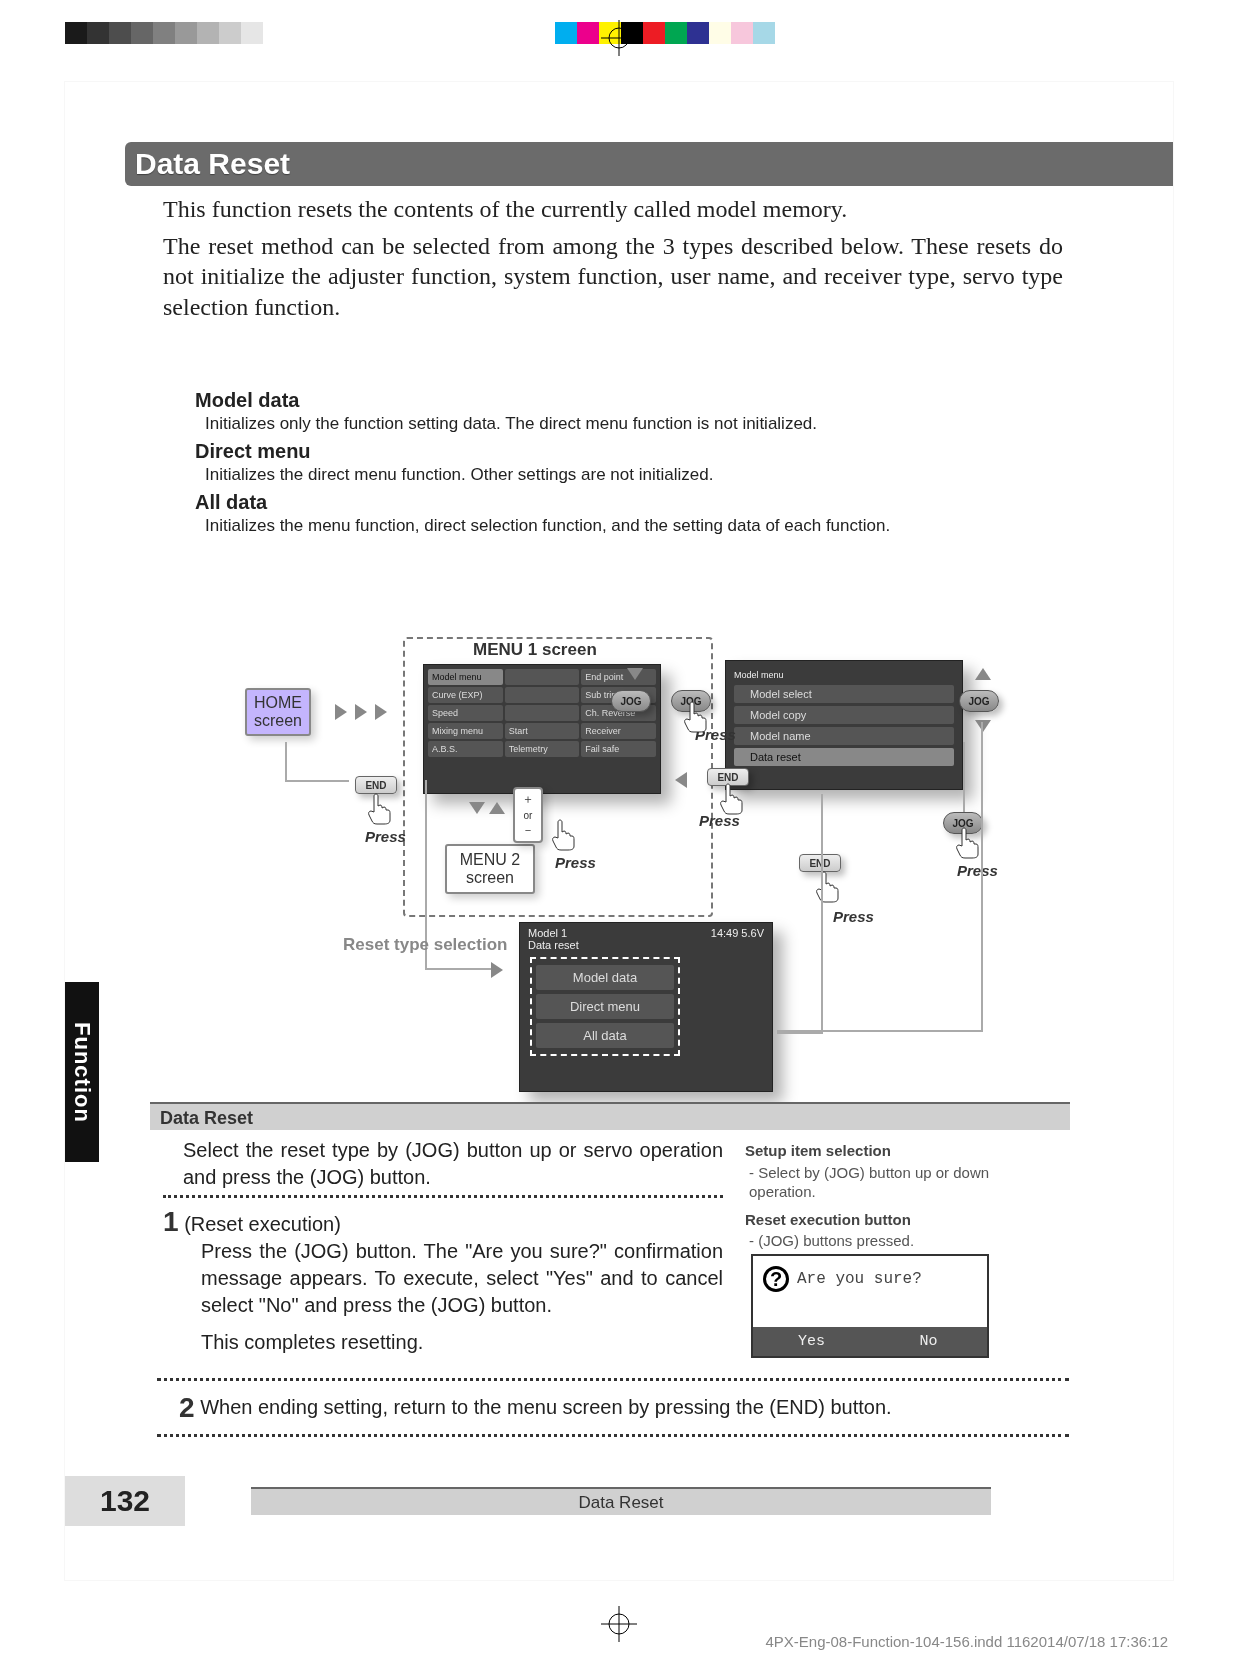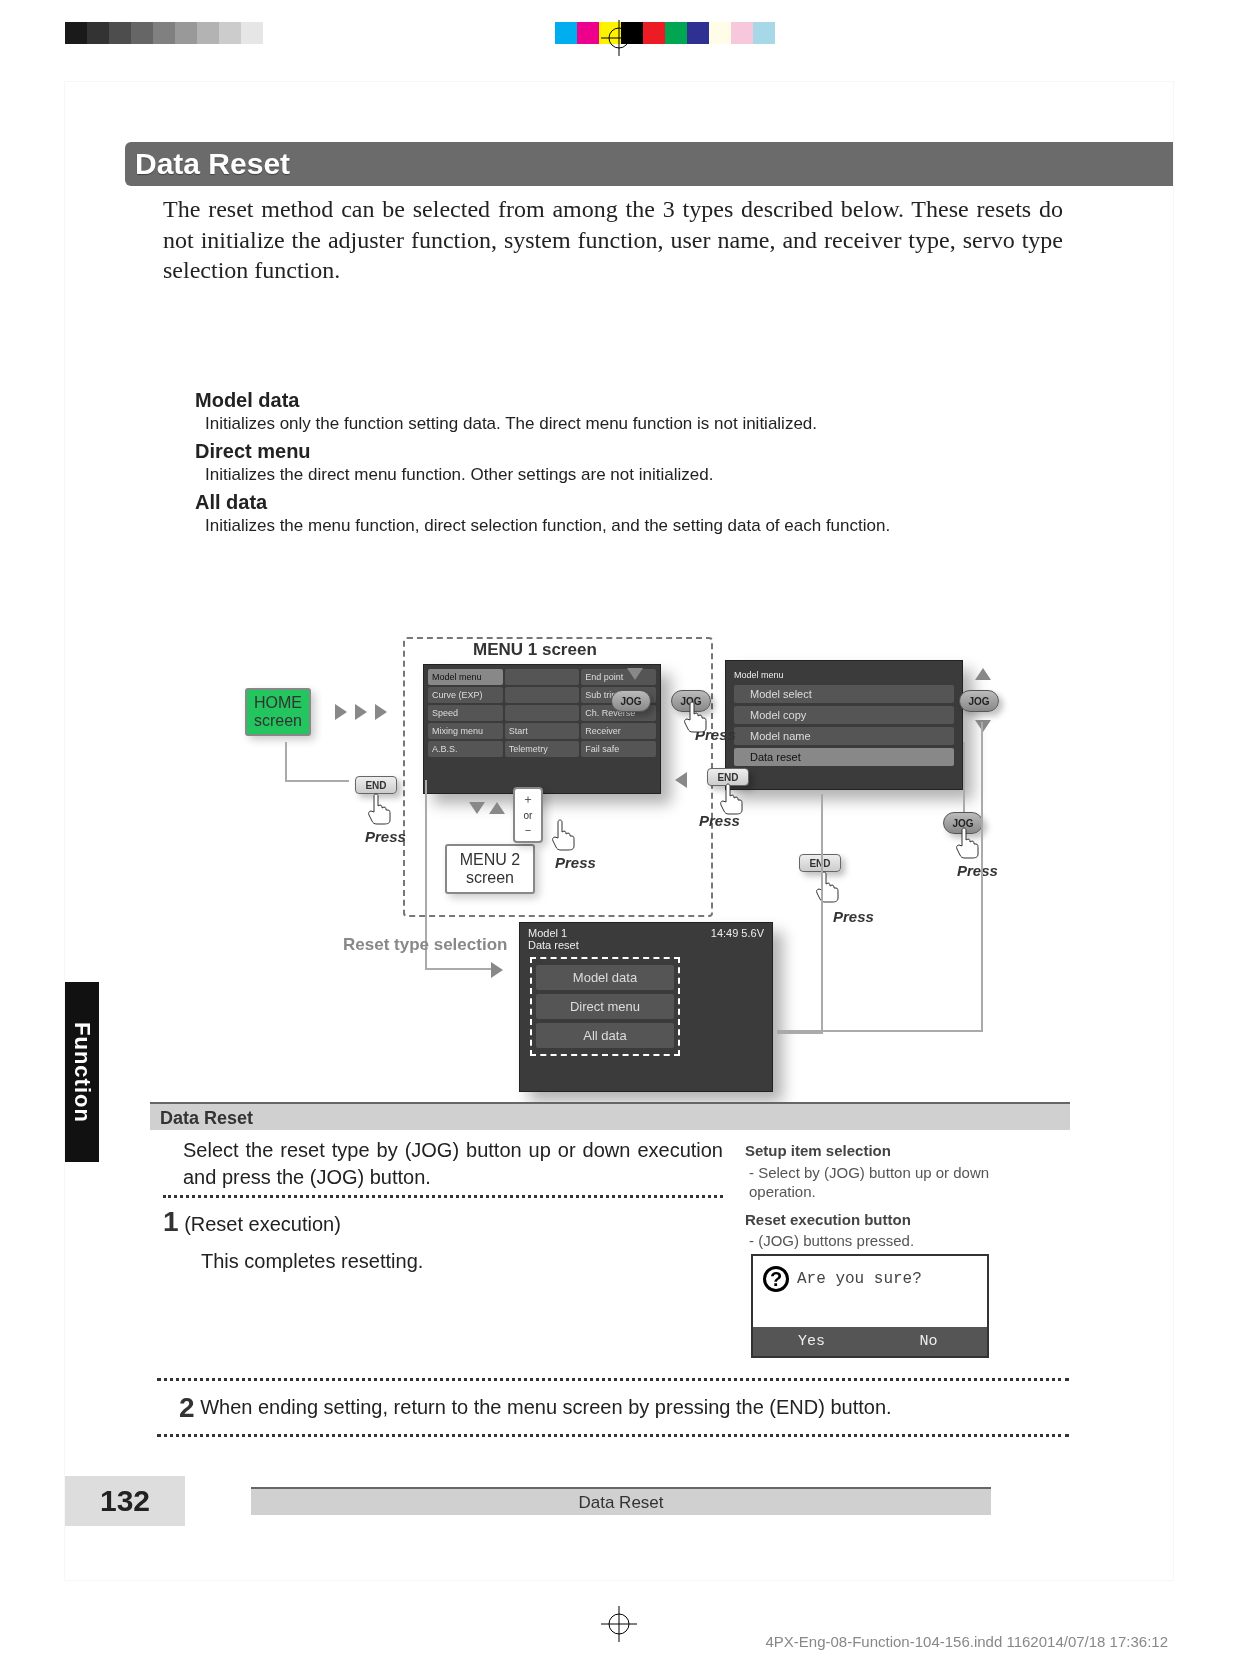--- a/index.html
+++ b/index.html
@@ -103,21 +103,21 @@
   .model-list div.sel { background:#888; color:#111; }
 
   .reset-hdr { display:flex; justify-content:space-between; font-size:11px; padding:4px 8px 0 8px; color:#eee; }
   .reset-sub { font-size:11px; padding:0 8px; color:#eee; }
   .reset-opts { padding:6px 10px; }
   .reset-opts div { background:#555; color:#ddd; font-size:13px; text-align:center; padding:5px 0; margin:4px 0; border-radius:2px; }
   .reset-opts-wrap { border:2px dashed #fff; padding:2px 4px; display:inline-block; width:150px; }
 
   .home-box {
     position: absolute; left: 80px; top: 66px; width: 66px; height: 48px;
-    border: 2px solid #888; background:#22c55e; border-radius:3px;
+    border: 2px solid #888; background:#c4b5fd; border-radius:3px;
     text-align:center; font:16px Arial; color:#333; padding-top:4px;
     box-shadow: 4px 4px 8px rgba(0,0,0,0.2);
   }
   .menu2-box {
     position: absolute; left: 280px; top: 222px; width: 90px; height: 50px;
     border: 2px solid #888; background:#fff; border-radius:3px;
     text-align:center; font:16px Arial; color:#333; padding-top:5px;
     box-shadow: 4px 4px 8px rgba(0,0,0,0.2);
   }
   .pm-box {
@@ -283,20 +283,21 @@
       <line x1="20" y1="2" x2="20" y2="38" stroke="#000"></line>
       <line x1="2" y1="20" x2="38" y2="20" stroke="#000"></line>
     </svg>
 </div>
 
 <div class="page">
 
   <div class="titlebar">Data Reset</div>
 
   <div class="body-text">
+    <p>This function resets the contents of the currently called model memory.</p>
     <p>The reset method can be selected from among the 3 types described below. These resets do not initialize the adjuster function, system function, user name, and receiver type, servo type selection function.</p>
   </div>
 
   <div class="def-list">
     <div class="term">Model data</div>
     <div class="desc">Initializes only the function setting data. The direct menu function is not initialized.</div>
     <div class="term">Direct menu</div>
     <div class="desc">Initializes the direct menu function. Other settings are not initialized.</div>
     <div class="term">All data</div>
     <div class="desc">Initializes the menu function, direct selection function, and the setting data of each function.</div>
@@ -418,26 +419,27 @@
     <div class="line-v" style="left:798px; top:120px; height:70px;"></div>
     <div class="line-v" style="left:816px; top:100px; height:310px;"></div>
     <div class="line-h" style="left:612px; top:408px; width:206px;"></div>
 
     <div class="rst-label">Reset type selection</div>
   </div>
 
   <div class="sub-bar">Data Reset</div>
 
   <div class="instr-left">
-    <div class="lead">Select the reset type by (JOG) button up or down execution and press the (JOG) button.</div>
+    <div class="lead">Select the reset type by (JOG) button up or servo operation and press the (JOG) button.</div>
     <div class="divider-dot"></div>
     <div>
       <span class="step-num">1</span>
       <span>(Reset execution)</span>
     </div>
+    <div class="indent">Press the (JOG) button. The "Are you sure?" confirmation message appears. To execute, select "Yes" and to cancel select "No" and press the (JOG) button.</div>
     <div class="indent" style="margin-top:10px">This completes resetting.</div>
   </div>
 
   <div class="instr-right">
     <div class="hd">Setup item selection</div>
     <ul>
         <li>Select by (JOG) button up or down operation.</li>
       </ul>
     <div class="hd">Reset execution button</div>
     <ul>

